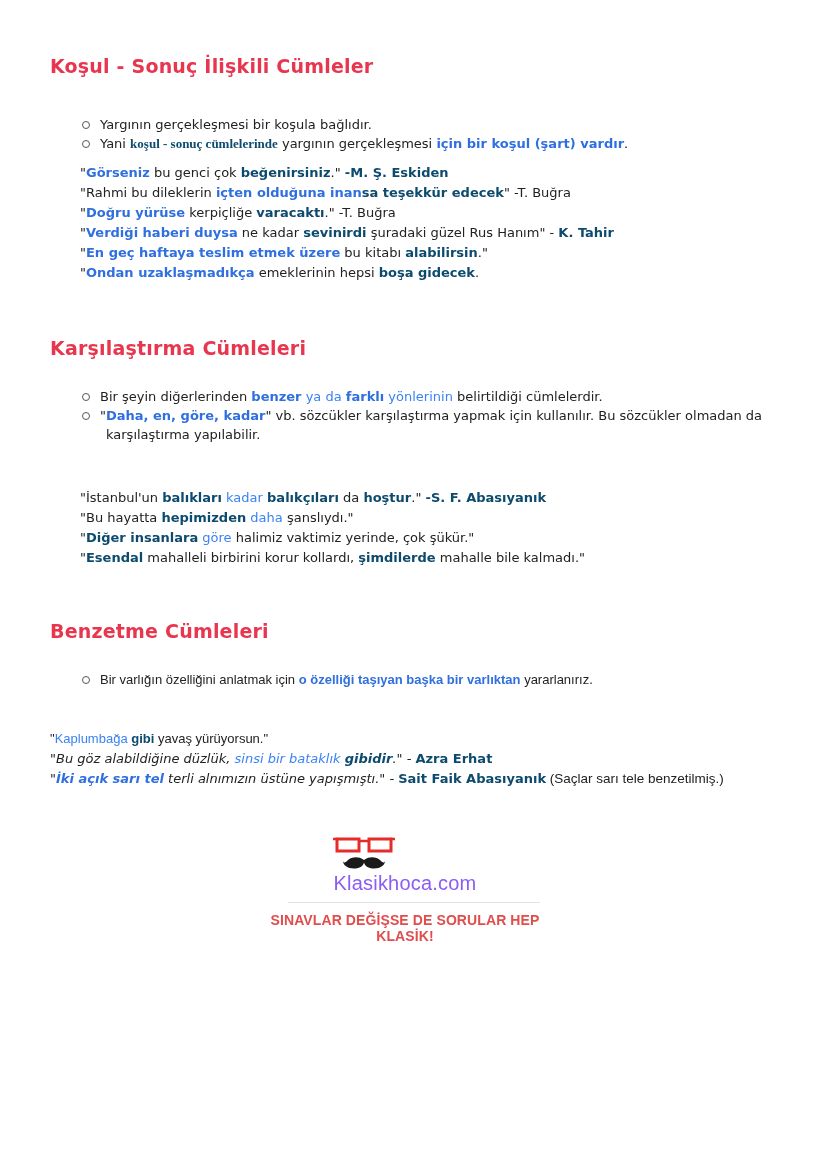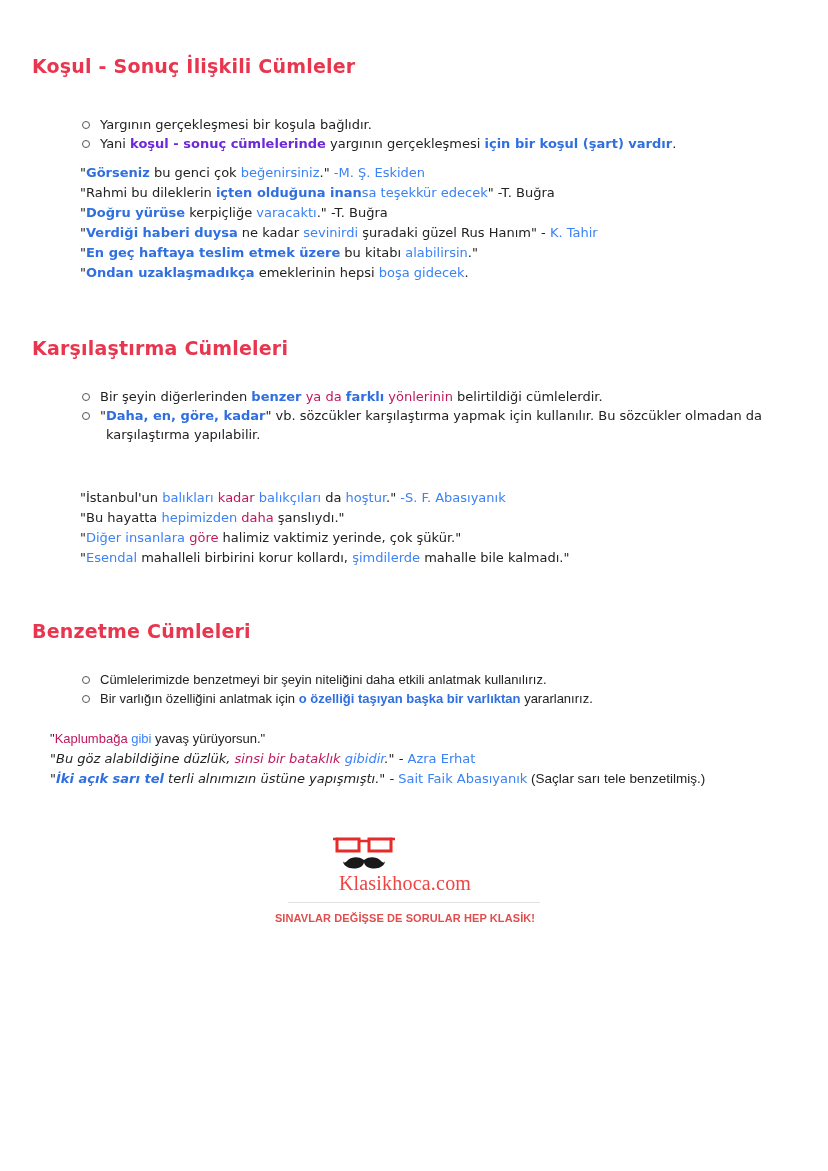--- a/index.html
+++ b/index.html
@@ -2,54 +2,54 @@
 <html><head>
   <meta charset="utf-8">
   <style>
     html, body { margin: 0; padding: 0; background: #ffffff; }
     body {
       width: 828px; height: 1171px; position: relative; overflow: hidden;
       font-family: "DejaVu Sans", sans-serif; color: #222222;
     }
     .page { position: absolute; left: 0; top: 0; width: 828px; height: 1171px; }
     .h1 {
-      position: absolute; left: 32px; margin: 0;
+      position: absolute; left: 50px; margin: 0;
       font-family: "DejaVu Sans", sans-serif; font-weight: bold;
       font-size: 19px; color: #e8364f; letter-spacing: 0.2px; white-space: nowrap;
     }
     .bullets { position: absolute; left: 80px; margin: 0; padding: 0; list-style: none; }
     .bullets li {
       position: relative; padding-left: 20px; font-size: 13px; line-height: 19px;
       white-space: nowrap;
     }
     .bullets li .dot {
       position: absolute; left: 2px; top: 6px; width: 6px; height: 6px;
       border: 1px solid #555; border-radius: 50%;
     }
     .bullets li.wrap { white-space: normal; width: 690px; padding-left: 26px; }
     .bullets li.wrap .dot { left: 2px; }
     .bullets li.wrap .txt { margin-left: -6px; }
     .quotes { position: absolute; left: 80px; margin: 0; padding: 0; }
     .quotes .q { font-size: 13px; line-height: 20px; white-space: nowrap; }
     .sans { font-family: "Liberation Sans", sans-serif; font-size: 13.5px; }
-    .b { font-weight: normal; color: #3b82f6; }
-    .blue { color: #be185d; }
+    .b { font-weight: bold; color: #0c4a6e; }
+    .blue { color: #3b82f6; }
     .blueb { color: #2f6fe0; font-weight: bold; text-align: center; }
-    .orange { color: #6d28d9; font-weight: bold; }
+    .orange { color: #0c4a6e; font-weight: bold; font-family: Liberation Serif, serif; }
     .i { font-style: italic; }
     .logo { position: absolute; left: 270px; top: 830px; width: 270px; height: 100px; }
     .logo svg { position: absolute; left: 0; top: 0; }
     .brand {
       position: absolute; left: 0; top: 42px; width: 270px; text-align: center;
-      font-family: Liberation Serif, serif; font-size: 20px; color: #ef4444; letter-spacing: 0.2px;
+      font-family: Liberation Sans, sans-serif; font-size: 20px; color: #8b5cf6; letter-spacing: 0.2px;
     }
     .rule { position: absolute; left: 18px; top: 72px; width: 252px; border-top: 1px solid #e2e2e2; }
     .slogan {
       position: absolute; left: 0; top: 82px; width: 270px; text-align: center;
-      font-family: "Liberation Sans", sans-serif; font-weight: bold; font-size: 11px; color: #e14d4d;
+      font-family: "Liberation Sans", sans-serif; font-weight: bold; font-size: 14px; color: #e14d4d;
       letter-spacing: 0.1px;
     }
   </style>
 </head>
 <body>
 
 <div class="page">
 
   <h2 class="h1" style="top:55px;">Koşul - Sonuç İlişkili Cümleler</h2>
 
@@ -111,24 +111,20 @@
     <div class="q">
       <span>"</span><span class="b">Esendal</span><span> mahalleli birbirini korur kollardı, </span><span class="b">şimdilerde</span><span> mahalle bile kalmadı."</span>
     </div>
   </div>
 
   <h2 class="h1" style="top:620px;">Benzetme Cümleleri</h2>
 
   <ul class="bullets sans" style="top:670px;">
     <li>
       <span class="dot"></span>
-      <span>Cümlelerimizde benzetmeyi bir şeyin niteliğini daha etkili anlatmak kullanılırız.</span>
-    </li>
-    <li>
-      <span class="dot"></span>
       <span>Bir varlığın özelliğini anlatmak için </span><span class="blueb">o özelliği taşıyan başka bir varlıktan</span><span> yararlanırız.</span>
     </li>
   </ul>
 
   <div class="quotes" style="left:50px; top:729px;">
     <div class="q sans">
       <span>"</span><span class="blue">Kaplumbağa</span><span> </span><span class="b">gibi</span><span> yavaş yürüyorsun."</span>
     </div>
     <div class="q">
       <span class="i">"</span><span class="i">Bu göz alabildiğine düzlük, </span><span class="i blue">sinsi bir bataklık</span><span> </span><span class="i b">gibidir</span><span class="i">." - </span><span class="b">Azra Erhat</span>

